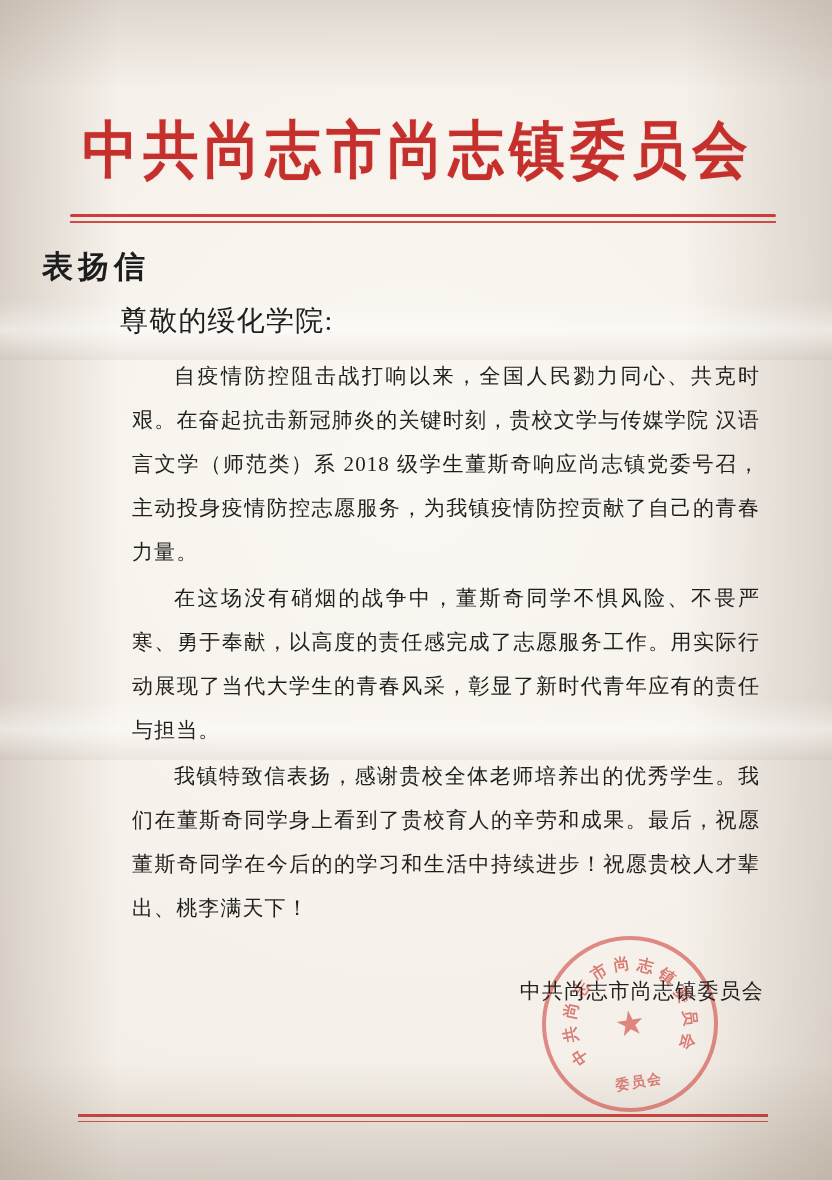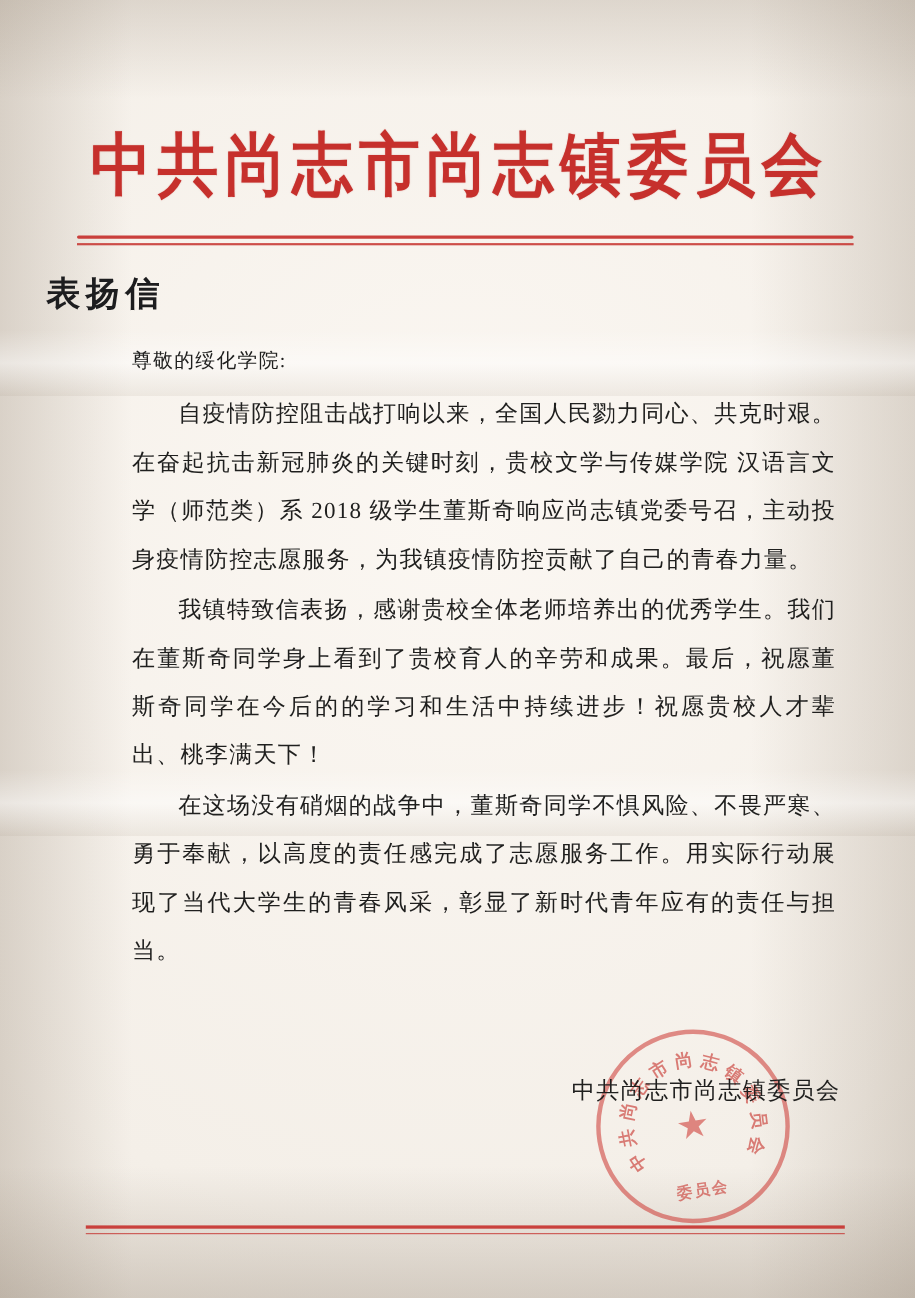--- a/index.html
+++ b/index.html
@@ -104,41 +104,41 @@
     font-size: 31px;
     font-weight: bold;
     letter-spacing: 5px;
     color: #1d1d1f;
   }
 
   
   .salutation {
     position: absolute;
     left: 78px;
-    top: 298px;
-    font-size: 18px;
+    top: 284px;
+    font-size: 28px;
     color: #20201f;
     letter-spacing: 1.2px;
   }
 
   .body {
     position: absolute;
     left: 78px;
     top: 336px;
     width: 640px;
   }
   .para {
     font-size: 21px;
     line-height: 44px;
     color: #1f1f1e;
     text-align: justify;
     text-justify: inter-ideograph;
     text-indent: 2em;
     letter-spacing: 1.1px;
-    margin: 0 0 2px 0;
+    margin: 0 0 2px 12px;
   }
 
   
   .signature {
     position: absolute;
     right: 30px;
     top: 952px;
     text-align: left;
     font-size: 21px;
     color: #1f1f1e;
@@ -238,22 +238,22 @@
       <div class="rule-thick"></div>
       <div class="rule-thin"></div>
     </div>
 
     <div class="doc-title">表扬信</div>
 
     <div class="salutation">尊敬的绥化学院:</div>
 
     <div class="body">
       <p class="para">自疫情防控阻击战打响以来，全国人民勠力同心、共克时艰。在奋起抗击新冠肺炎的关键时刻，贵校文学与传媒学院 汉语言文学（师范类）系 2018 级学生董斯奇响应尚志镇党委号召，主动投身疫情防控志愿服务，为我镇疫情防控贡献了自己的青春力量。</p>
+      <p class="para">在这场没有硝烟的战争中，董斯奇同学不惧风险、不畏严寒、勇于奉献，以高度的责任感完成了志愿服务工作。用实际行动展现了当代大学生的青春风采，彰显了新时代青年应有的责任与担当。</p>
       <p class="para">我镇特致信表扬，感谢贵校全体老师培养出的优秀学生。我们在董斯奇同学身上看到了贵校育人的辛劳和成果。最后，祝愿董斯奇同学在今后的的学习和生活中持续进步！祝愿贵校人才辈出、桃李满天下！</p>
-      <p class="para">在这场没有硝烟的战争中，董斯奇同学不惧风险、不畏严寒、勇于奉献，以高度的责任感完成了志愿服务工作。用实际行动展现了当代大学生的青春风采，彰显了新时代青年应有的责任与担当。</p>
     </div>
 
     <div class="seal">
       <div class="seal-ring-text" id="seal-arc">
           <span style="transform: rotate(-205deg) translate(62px) rotate(90deg) translate(-7px, -8px);">中</span>
           <span style="transform: rotate(-182deg) translate(62px) rotate(90deg) translate(-7px, -8px);">共</span>
           <span style="transform: rotate(-159deg) translate(62px) rotate(90deg) translate(-7px, -8px);">尚</span>
           <span style="transform: rotate(-136deg) translate(62px) rotate(90deg) translate(-7px, -8px);">志</span>
           <span style="transform: rotate(-113deg) translate(62px) rotate(90deg) translate(-7px, -8px);">市</span>
           <span style="transform: rotate(-90deg) translate(62px) rotate(90deg) translate(-7px, -8px);">尚</span>

